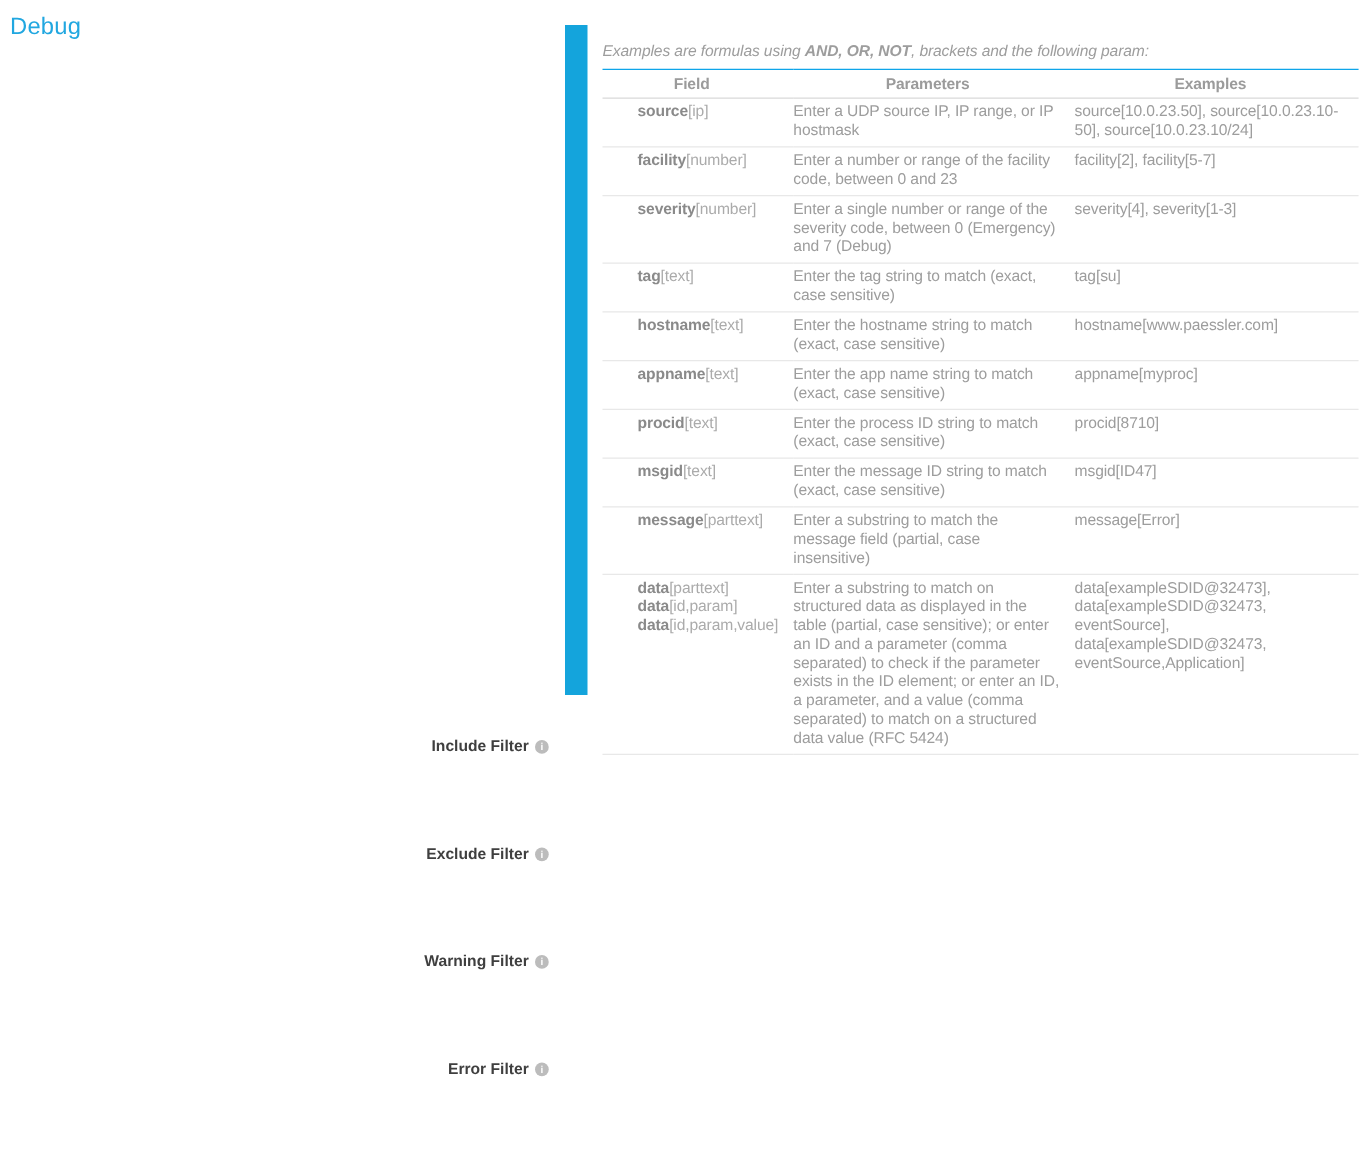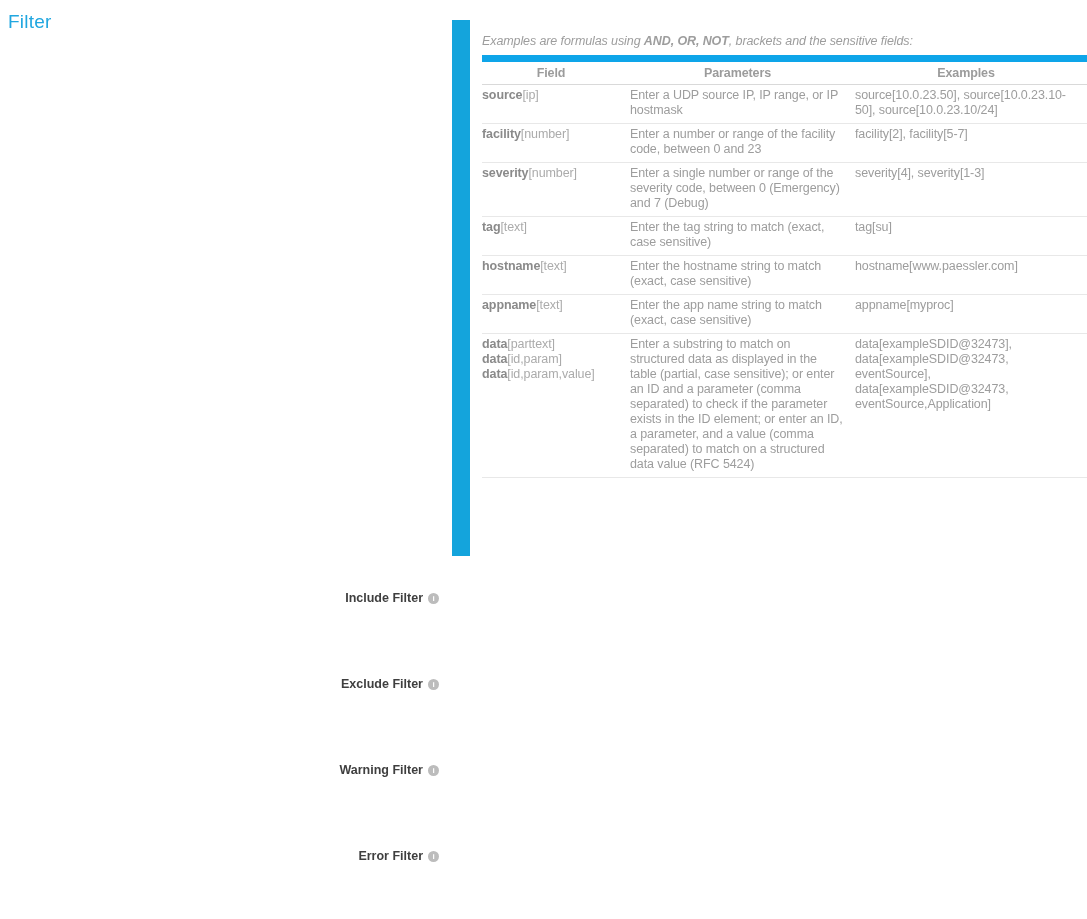--- a/index.html
+++ b/index.html
@@ -29,34 +29,34 @@
   .help-intro {
     margin: 14px 0 7px 0;
     font-style: italic; font-size: 12.5px; color: #9d9d9d;
     letter-spacing: -0.1px;
   }
   .help-intro b { font-weight: 700; }
 
   .help-table {
     width: 100%; border-collapse: collapse;
     font-size: 12.5px; color: #9d9d9d; letter-spacing: -0.1px;
-    border-top: 7px solid #0ea5e9;
+    border-top: 1px solid #0ea5e9;
   }
   .help-table th {
     font-weight: 700; color: #9b9b9b; text-align: center;
     padding: 4px 10px 4px 0; border-bottom: 1px solid #d9d9d9;
     font-size: 12.5px;
   }
   .help-table td {
     vertical-align: top; text-align: left;
     padding: 3px 12px 5px 0; border-bottom: 1px solid #e8e8e8;
     line-height: 1.2;
   }
   .help-table td.col-field { width: 148px; color: #ababab; }
-  .help-table td.col-field b { font-weight: 700; color: #8a8a8a; }
+  .help-table td.col-field b { font-weight: 700; color: #8a8a8a; margin-left: 28px; }
   .help-table td.col-params { width: 225px; }
   .help-table td.col-examples { padding-right: 2px; }
 
   
   .form-row { position: absolute; left: 4px; right: 0; display: flex; flex-direction: column; }
   .label-col {
     flex: 0 0 435px; width: 435px; text-align: right; padding-top: 7px;
     white-space: nowrap;
   }
   .form-label { font-size: 12.5px; font-weight: 700; color: #3f3f3f; }
@@ -71,26 +71,26 @@
     flex: 1; margin-left: 17px; height: 68px;
     background: #fde047; border: 0; border-bottom: 1px solid #cccccc;
     font-family: "Liberation Sans", sans-serif; font-size: 12.5px;
     color: #3c3c3c; padding: 6px 8px 6px 5px; resize: none; outline: none;
     border-radius: 0;
   }
 </style>
 </head>
 <body>
 
-<h2 class="page-title" style="color: rgb(33, 167, 224);">Filter</h2>
+<h2 class="page-title" style="color: rgb(33, 167, 224);">Debug</h2>
 
 <section class="help-panel">
   <div class="help-bar" style="background: rgb(20, 164, 220);"></div>
   <div class="help-content">
-    <p class="help-intro"><span>Examples are formulas using </span><b>AND, OR, NOT</b><span>, brackets and the sensitive fields:</span></p>
+    <p class="help-intro"><span>Examples are formulas using </span><b>AND, OR, NOT</b><span>, brackets and the following param:</span></p>
     <table class="help-table">
       <thead>
         <tr>
           <th>Field</th>
           <th>Parameters</th>
           <th>Examples</th>
         </tr>
       </thead>
       <tbody id="help-rows">
           <tr>
@@ -130,20 +130,41 @@
           </tr>
           <tr>
             <td class="col-field">
               <div><b>appname</b>[text]</div>
             </td>
             <td class="col-params">Enter the app name string to match (exact, case sensitive)</td>
             <td class="col-examples">appname[myproc]</td>
           </tr>
           <tr>
             <td class="col-field">
+              <div><b>procid</b>[text]</div>
+            </td>
+            <td class="col-params">Enter the process ID string to match (exact, case sensitive)</td>
+            <td class="col-examples">procid[8710]</td>
+          </tr>
+          <tr>
+            <td class="col-field">
+              <div><b>msgid</b>[text]</div>
+            </td>
+            <td class="col-params">Enter the message ID string to match (exact, case sensitive)</td>
+            <td class="col-examples">msgid[ID47]</td>
+          </tr>
+          <tr>
+            <td class="col-field">
+              <div><b>message</b>[parttext]</div>
+            </td>
+            <td class="col-params">Enter a substring to match the message field (partial, case insensitive)</td>
+            <td class="col-examples">message[Error]</td>
+          </tr>
+          <tr>
+            <td class="col-field">
               <div><b>data</b>[parttext]</div>
               <div><b>data</b>[id,param]</div>
               <div><b>data</b>[id,param,value]</div>
             </td>
             <td class="col-params">Enter a substring to match on structured data as displayed in the table (partial, case sensitive); or enter an ID and a parameter (comma separated) to check if the parameter exists in the ID element; or enter an ID, a parameter, and a value (comma separated) to match on a structured data value (RFC 5424)</td>
             <td class="col-examples">data[exampleSDID@32473], data[exampleSDID@32473, eventSource], data[exampleSDID@32473, eventSource,Application]</td>
           </tr>
         </tbody>
     </table>
   </div>

